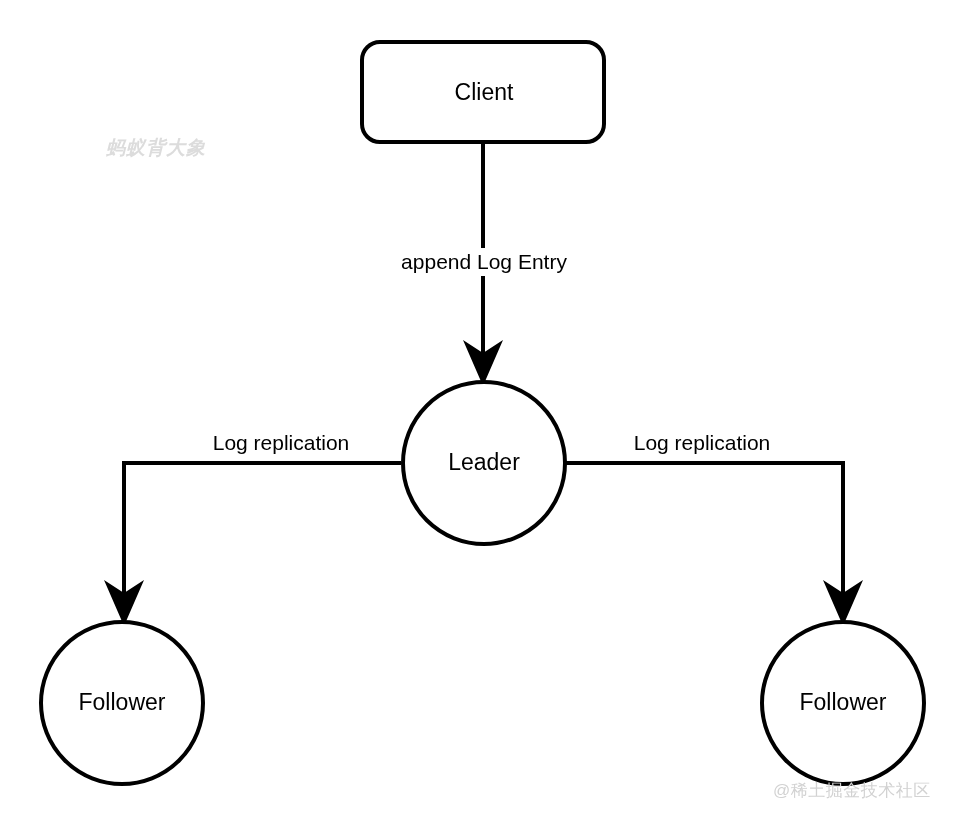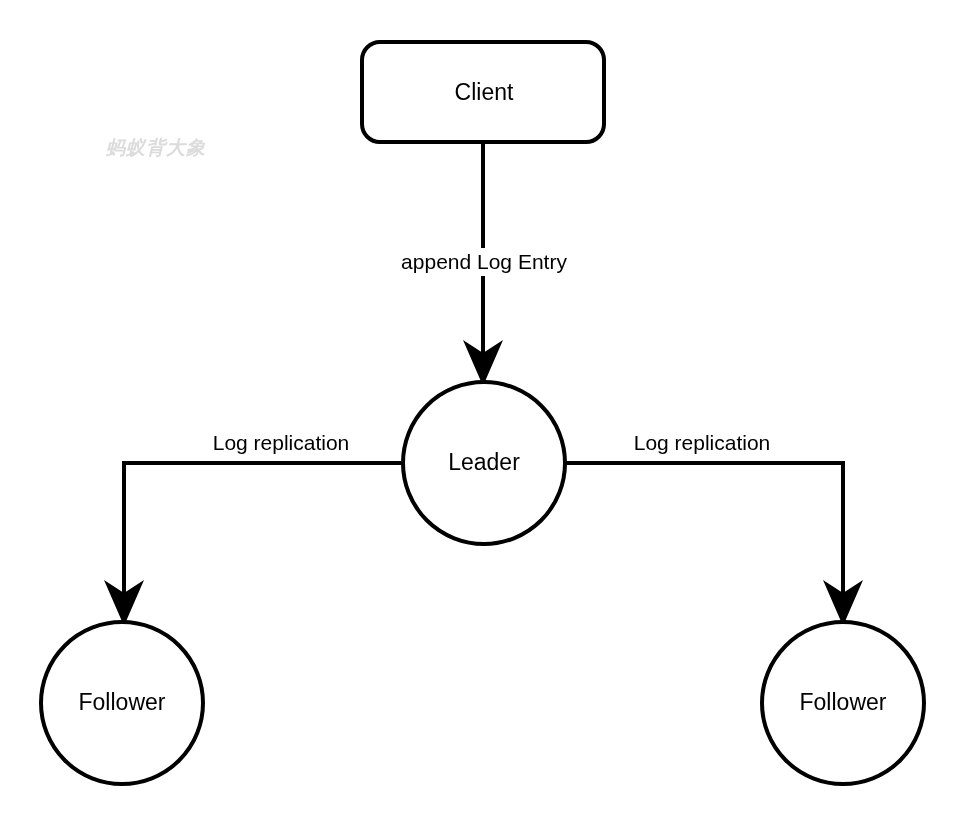--- a/index.html
+++ b/index.html
@@ -138,14 +138,15 @@
 
     <g>
       <rect class="edge-label-bg" x="607" y="428" width="190" height="28"></rect>
       <text class="edge-label" x="702" y="444">Log replication</text>
     </g>
 
   </svg>
 
   <div class="watermark-tl">蚂蚁背大象</div>
 
+  <div class="watermark-br">@稀土掘金技术社区</div>
 
 </div>
 
 </body></html>

